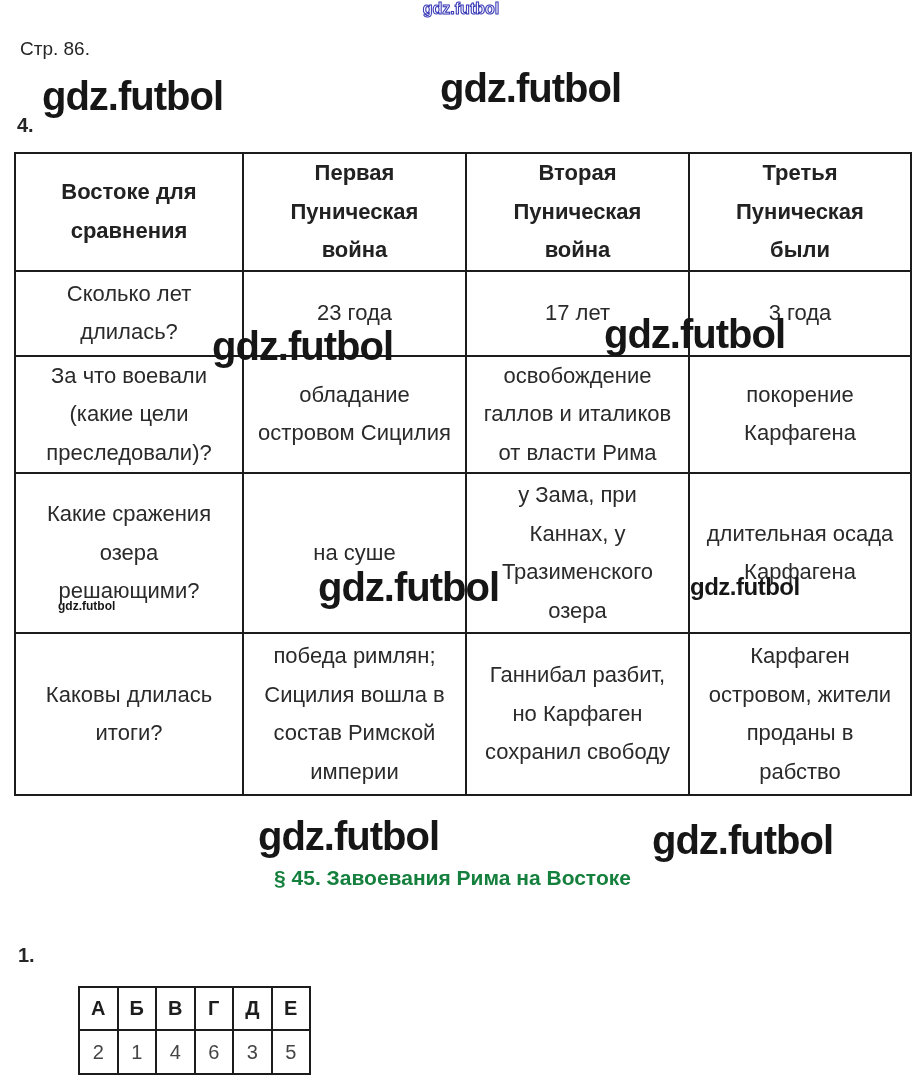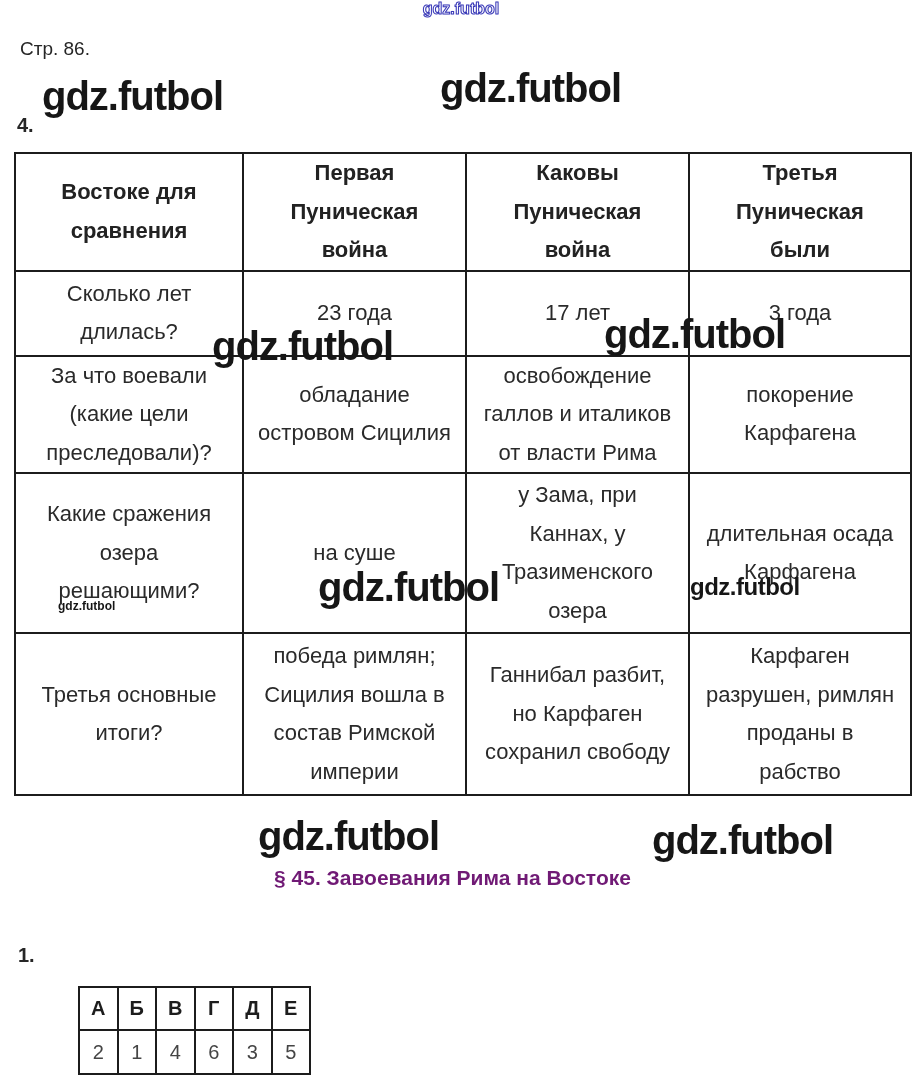--- a/index.html
+++ b/index.html
@@ -30,21 +30,21 @@
   .wm-g{left:258px;top:814px;}
   .wm-h{left:652px;top:818px;}
 
   .page-label{left:20px;top:38px;font-size:19px;font-weight:400;}
   .task-label{font-size:20px;font-weight:700;}
   .task4{left:17px;top:114px;}
   .task1{left:18px;top:944px;}
 
   .section-heading{
     left:0;top:866px;width:905px;text-align:center;
-    font-size:21px;font-weight:700;color:#701a75;
+    font-size:21px;font-weight:700;color:#15803d;
   }
 
   
   table.punic{
     position:absolute;left:14px;top:152px;
     border-collapse:collapse;table-layout:fixed;width:896px;
   }
   table.punic th,table.punic td{
     border:2px solid #1c1c1c;
     text-align:center;vertical-align:middle;
@@ -86,21 +86,21 @@
         <col style="width:223px">
         <col style="width:222px">
     </colgroup>
     <tbody>
         <tr style="height:115px">
       <th>Востоке для
 сравнения</th>
       <th>Первая
 Пуническая
 война</th>
-      <th>Каковы
+      <th>Вторая
 Пуническая
 война</th>
       <th>Третья
 Пуническая
 были</th>
     </tr>
     <tr style="height:85px">
       <td>Сколько лет
 длилась?</td>
       <td>23 года</td>
@@ -125,31 +125,31 @@
 решающими?</td>
       <td>на суше</td>
       <td>у Зама, при
 Каннах, у
 Тразименского
 озера</td>
       <td>длительная осада
 Карфагена</td>
     </tr>
     <tr style="height:162px">
-      <td>Третья основные
+      <td>Каковы длилась
 итоги?</td>
       <td>победа римлян;
 Сицилия вошла в
 состав Римской
 империи</td>
       <td>Ганнибал разбит,
 но Карфаген
 сохранил свободу</td>
       <td>Карфаген
-разрушен, римлян
+островом, жители
 проданы в
 рабство</td>
     </tr>
   </tbody>
     </table>
 
   <span class="abs wm wm-big wm-c">gdz.futbol</span>
   <span class="abs wm wm-big wm-d">gdz.futbol</span>
   <span class="abs wm wm-big wm-e">gdz.futbol</span>
   <span class="abs wm wm-f wm">gdz.futbol</span>

